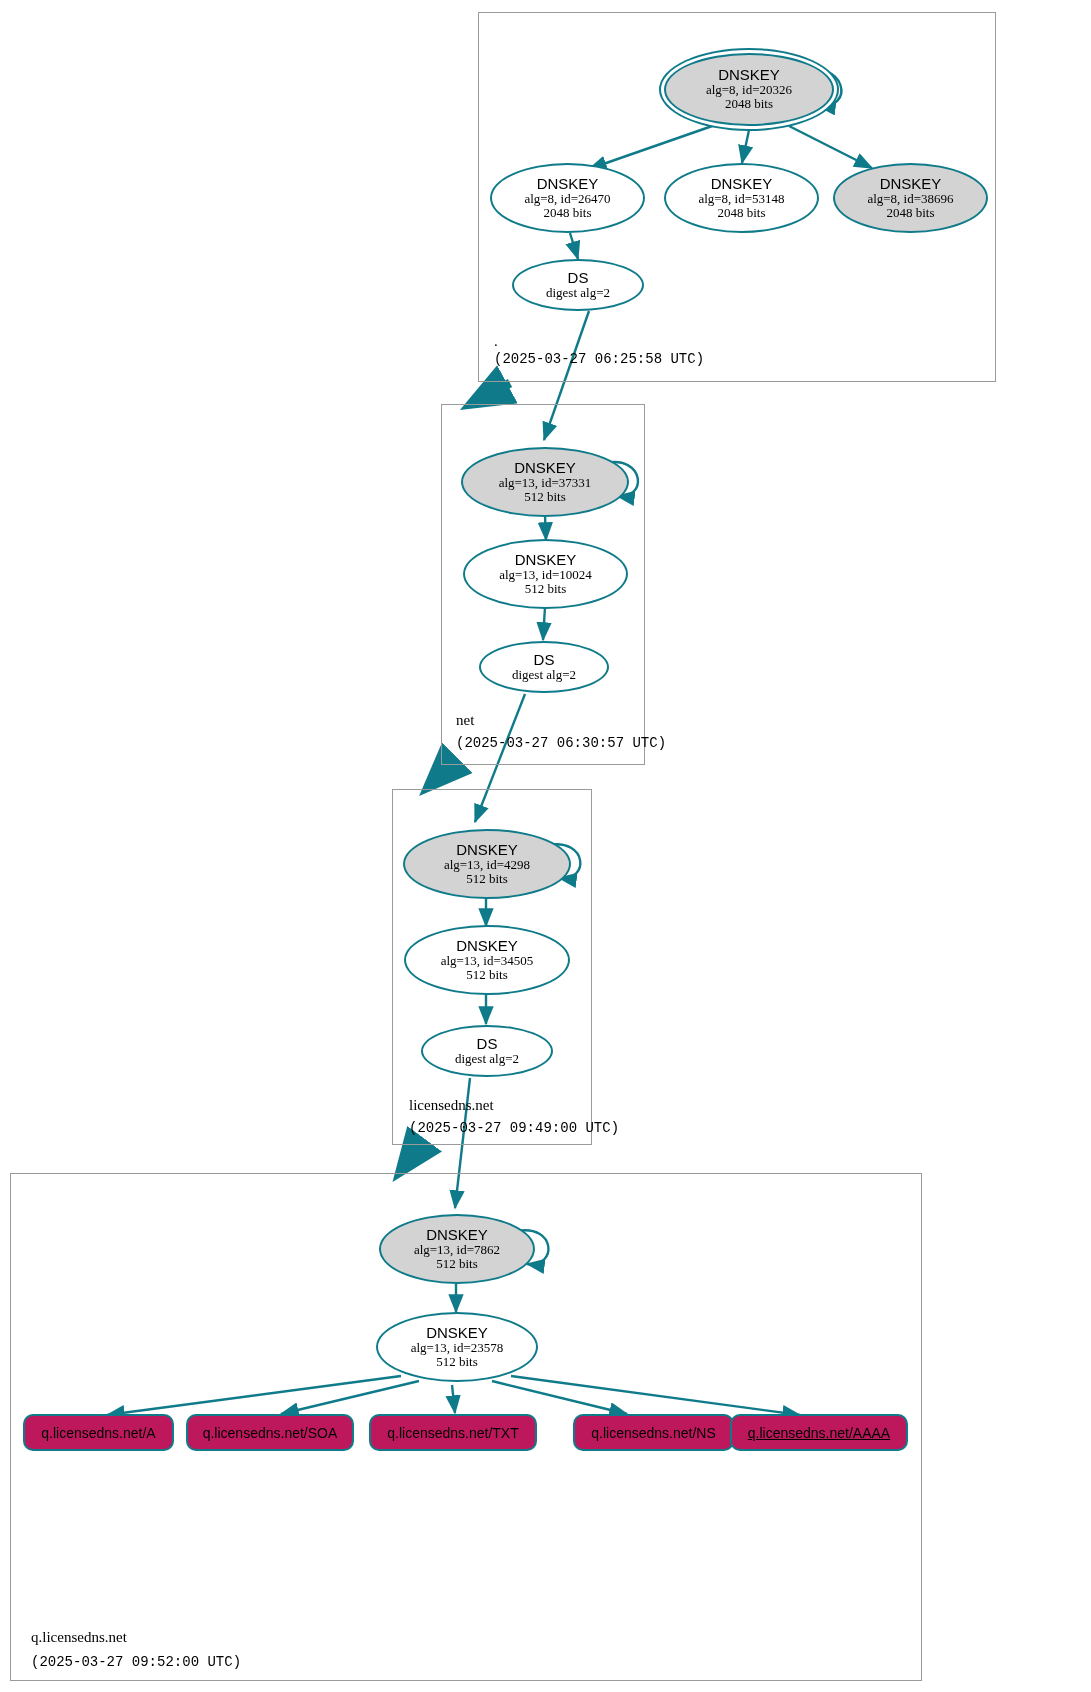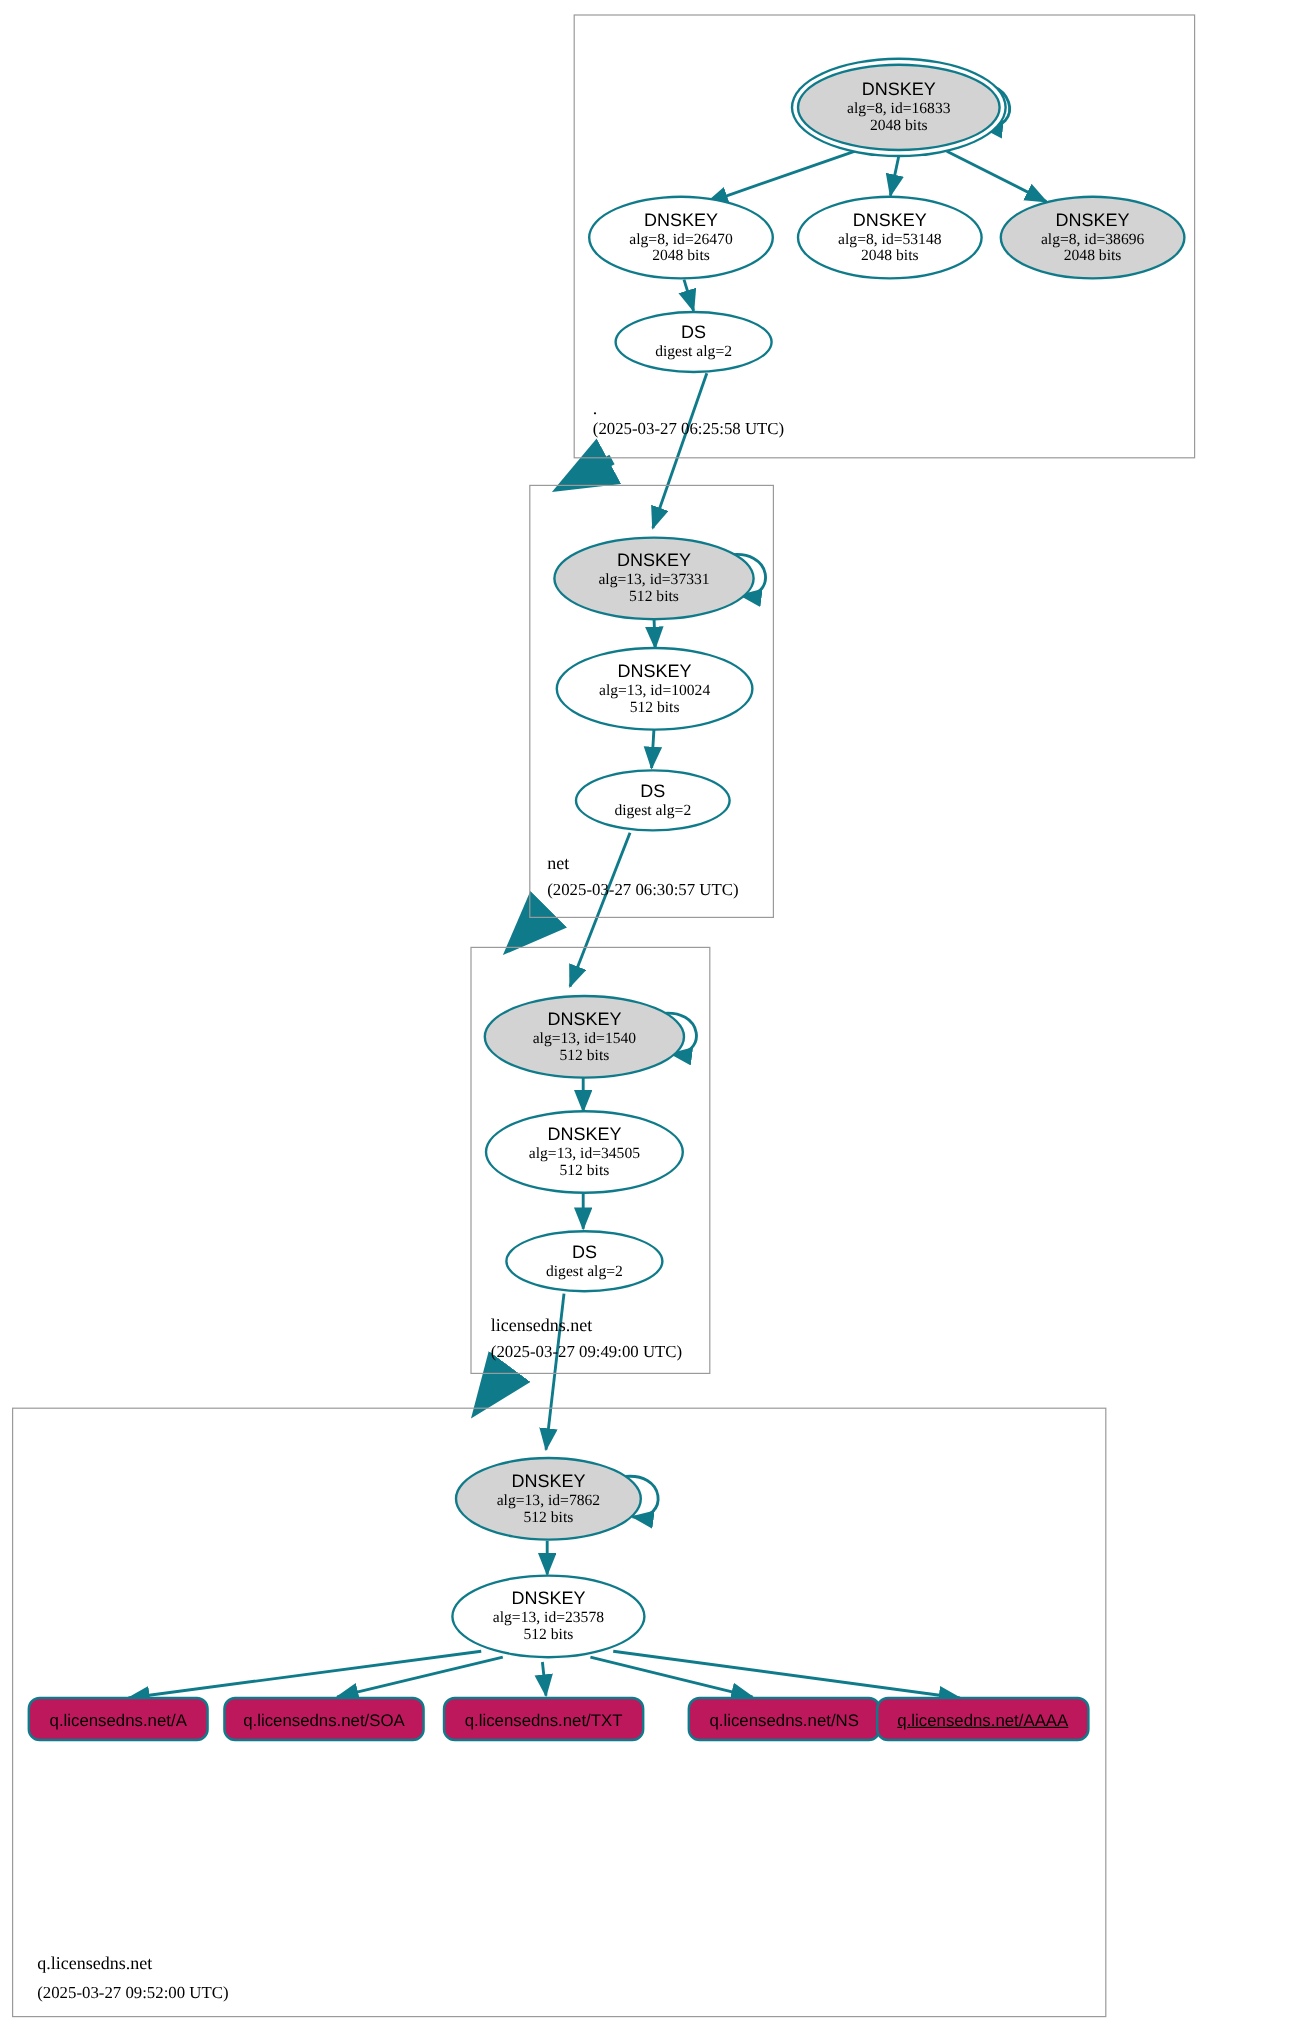--- a/index.html
+++ b/index.html
@@ -34,21 +34,21 @@
   .zone-label {
     position: absolute;
     font-family: "Liberation Serif", serif;
     font-size: 15px;
     color: #000000;
     white-space: nowrap;
     line-height: 1.0;
   }
   .zone-time {
     position: absolute;
-    font-family: Liberation Serif, serif;
+    font-family: Liberation Mono, monospace;
     font-size: 14px;
     color: #000000;
     white-space: nowrap;
     line-height: 1.0;
   }
   .node {
     position: absolute;
     box-sizing: border-box;
     display: flex;
     flex-direction: column;
@@ -153,21 +153,21 @@
     </g>
   </svg>
 
   <div class="zone-box" style="left:478px; top:12px; width:518px; height:370px;"></div>
   <div class="zone-box" style="left:441px; top:404px; width:204px; height:361px;"></div>
   <div class="zone-box" style="left:392px; top:789px; width:200px; height:356px;"></div>
   <div class="zone-box" style="left:10px; top:1173px; width:912px; height:508px;"></div>
 
   <div class="node ellipse shaded anchor" style="left:664px; top:53px; width:170px; height:73px;">
     <div class="t1">DNSKEY</div>
-    <div class="t2">alg=8, id=16833</div>
+    <div class="t2">alg=8, id=20326</div>
     <div class="t3">2048 bits</div>
   </div>
 
   <div class="node ellipse" style="left:490px; top:163px; width:155px; height:70px;">
     <div class="t1">DNSKEY</div>
     <div class="t2">alg=8, id=26470</div>
     <div class="t3">2048 bits</div>
   </div>
 
   <div class="node ellipse" style="left:664px; top:163px; width:155px; height:70px;">
@@ -205,21 +205,21 @@
   <div class="node ellipse" style="left:479px; top:641px; width:130px; height:52px;">
     <div class="t1">DS</div>
     <div class="t2">digest alg=2</div>
   </div>
 
   <div class="zone-label" style="left:456px; top:713px;">net</div>
   <div class="zone-time" style="left:456px; top:736px;">(2025-03-27 06:30:57 UTC)</div>
 
   <div class="node ellipse shaded" style="left:403px; top:829px; width:168px; height:70px;">
     <div class="t1">DNSKEY</div>
-    <div class="t2">alg=13, id=1540</div>
+    <div class="t2">alg=13, id=4298</div>
     <div class="t3">512 bits</div>
   </div>
 
   <div class="node ellipse" style="left:404px; top:925px; width:166px; height:70px;">
     <div class="t1">DNSKEY</div>
     <div class="t2">alg=13, id=34505</div>
     <div class="t3">512 bits</div>
   </div>
 
   <div class="node ellipse" style="left:421px; top:1025px; width:132px; height:52px;">

